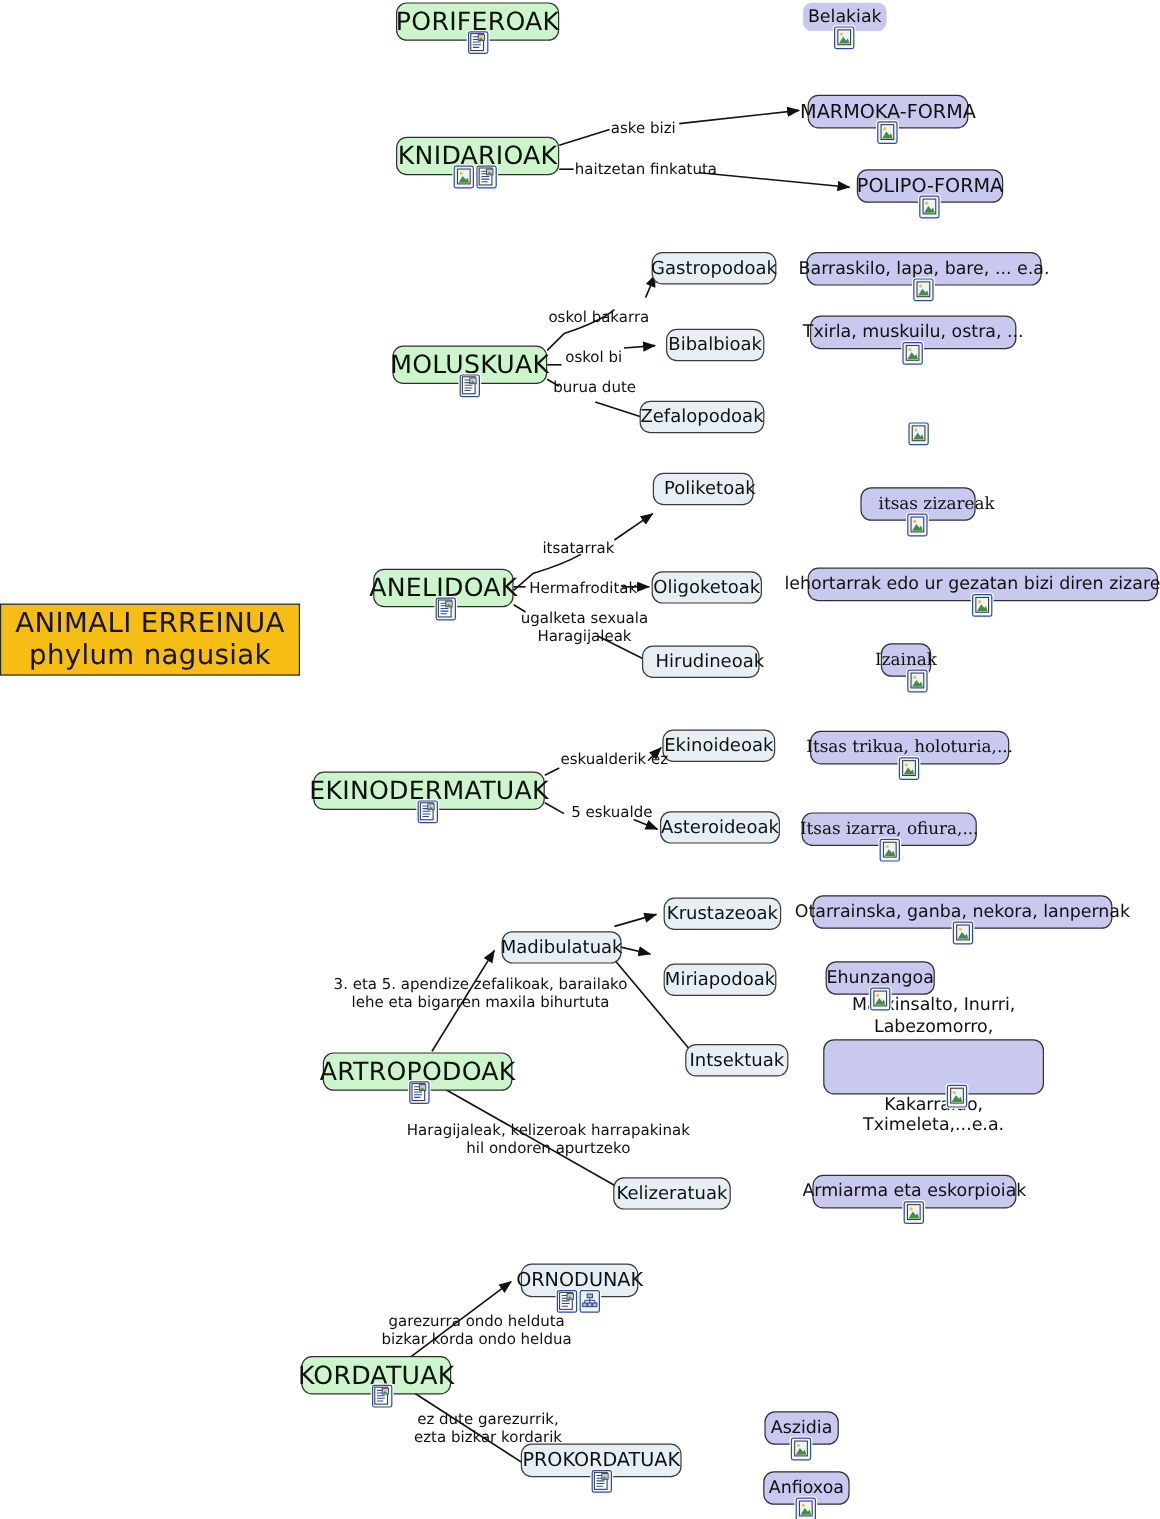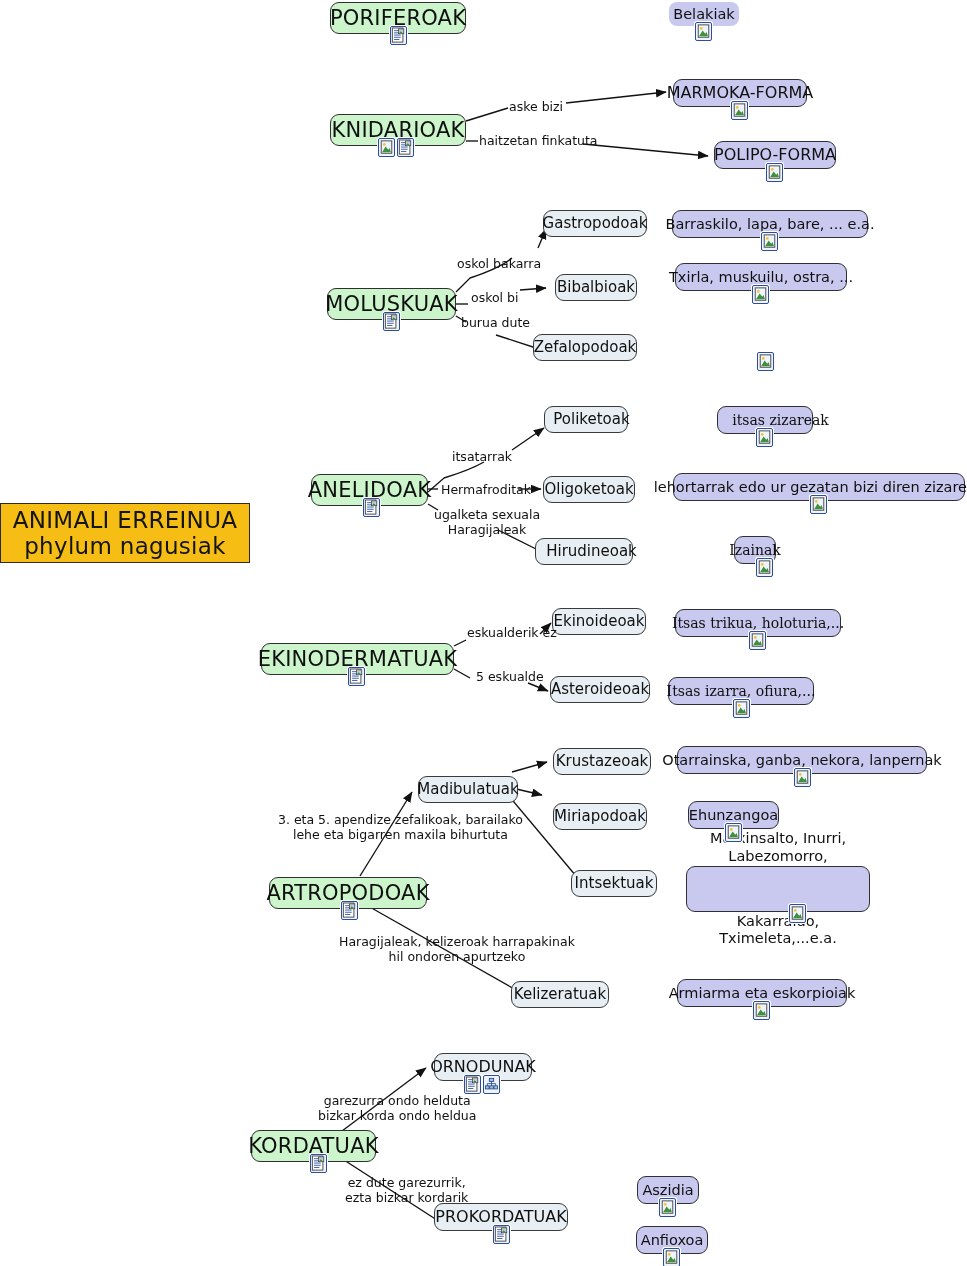--- a/index.html
+++ b/index.html
@@ -356,21 +356,21 @@
           <circle cx="10.3" cy="3.8" r="0.8" fill="#f2c230"></circle>
           <path d="M9 7 L11 4.6 L13.6 7 z" fill="#3f8f3f"></path>
         </svg>
     </span>
   </div>
 
   <div class="edge-label" style="left:452px; top:449px;">itsatarrak</div>
   <div class="edge-label" style="left:441px; top:482px;">Hermafroditak</div>
   <div class="edge-label" style="left:434px; top:507px;"><span>ugalketa sexuala</span><br><span>Haragijaleak</span></div>
 
-  <div class="node klase" style="left:544px; top:406px; width:84px; height:27px;padding-left:20px;">
+  <div class="node klase" style="left:544px; top:394px; width:84px; height:27px;padding-left:20px;">
     <span class="label">Poliketoak</span>
   </div>
   <div class="node klase" style="left:543px; top:476px; width:92px; height:27px;">
     <span class="label">Oligoketoak</span>
   </div>
   <div class="node klase" style="left:535px; top:538px; width:98px; height:27px;padding-left:24px;">
     <span class="label">Hirudineoak</span>
   </div>
 
   <div class="node adibide serifish" style="left:717px; top:406px; width:96px; height:28px;padding-left:40px;">

